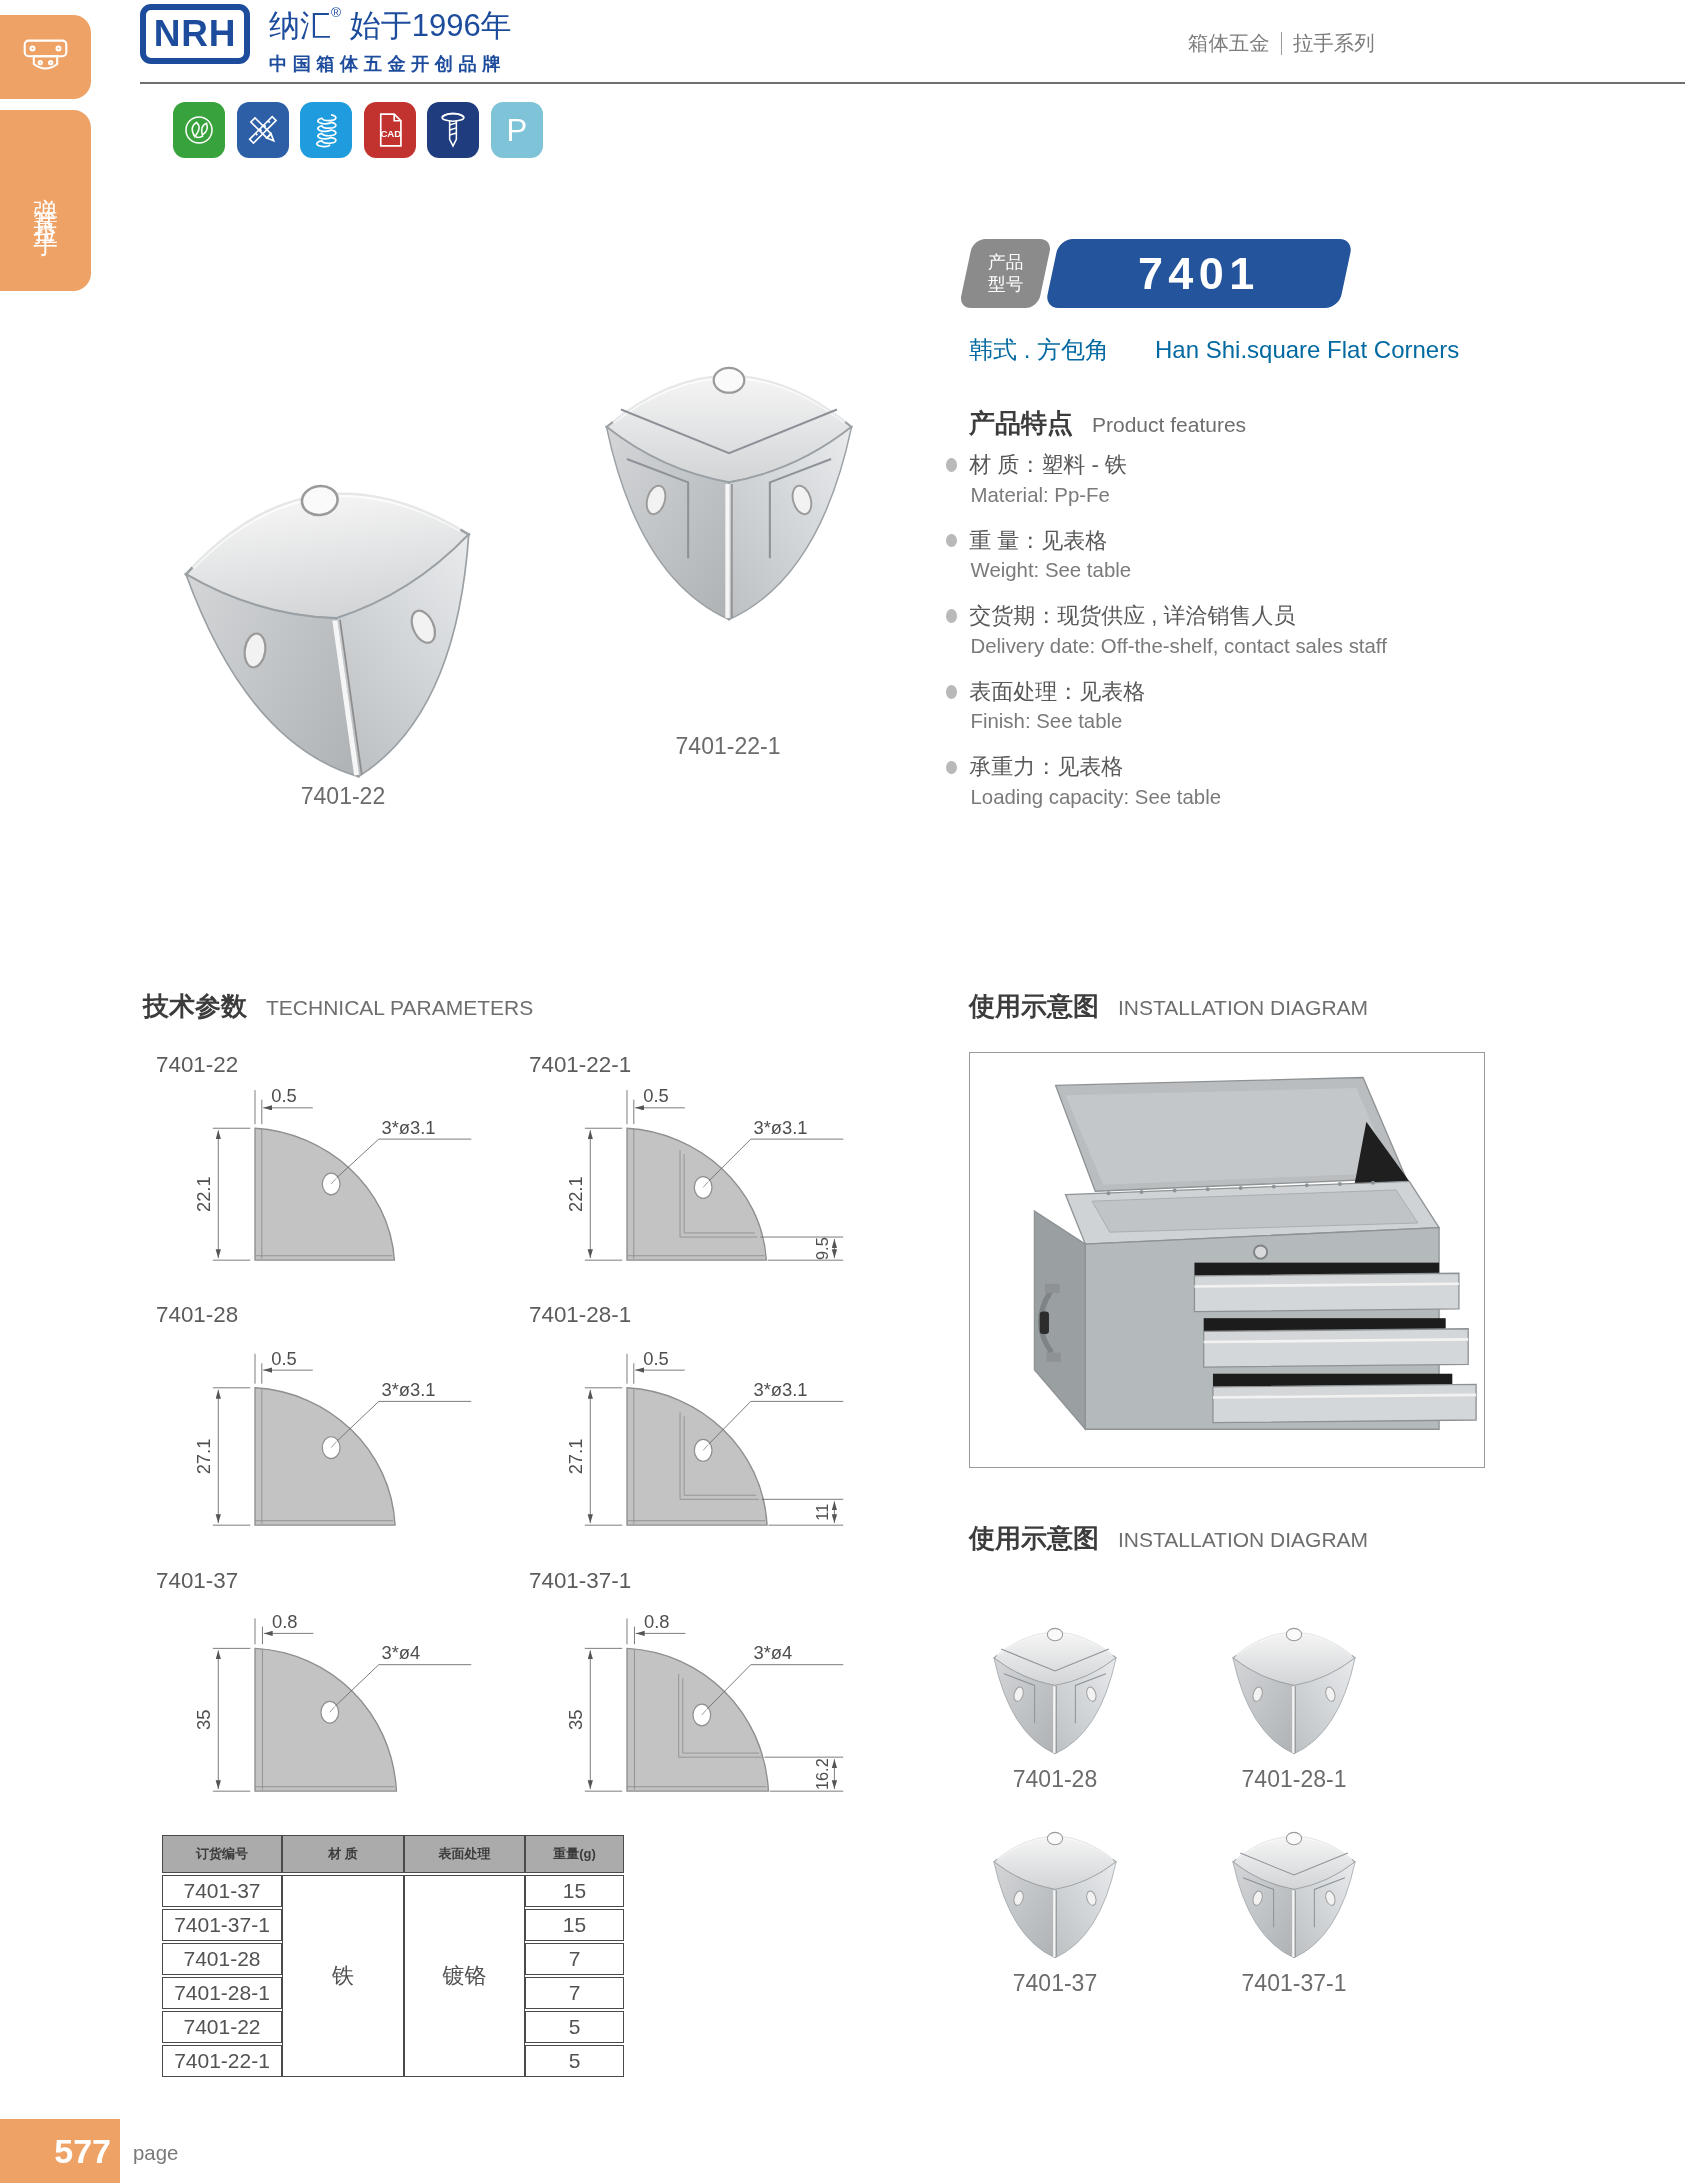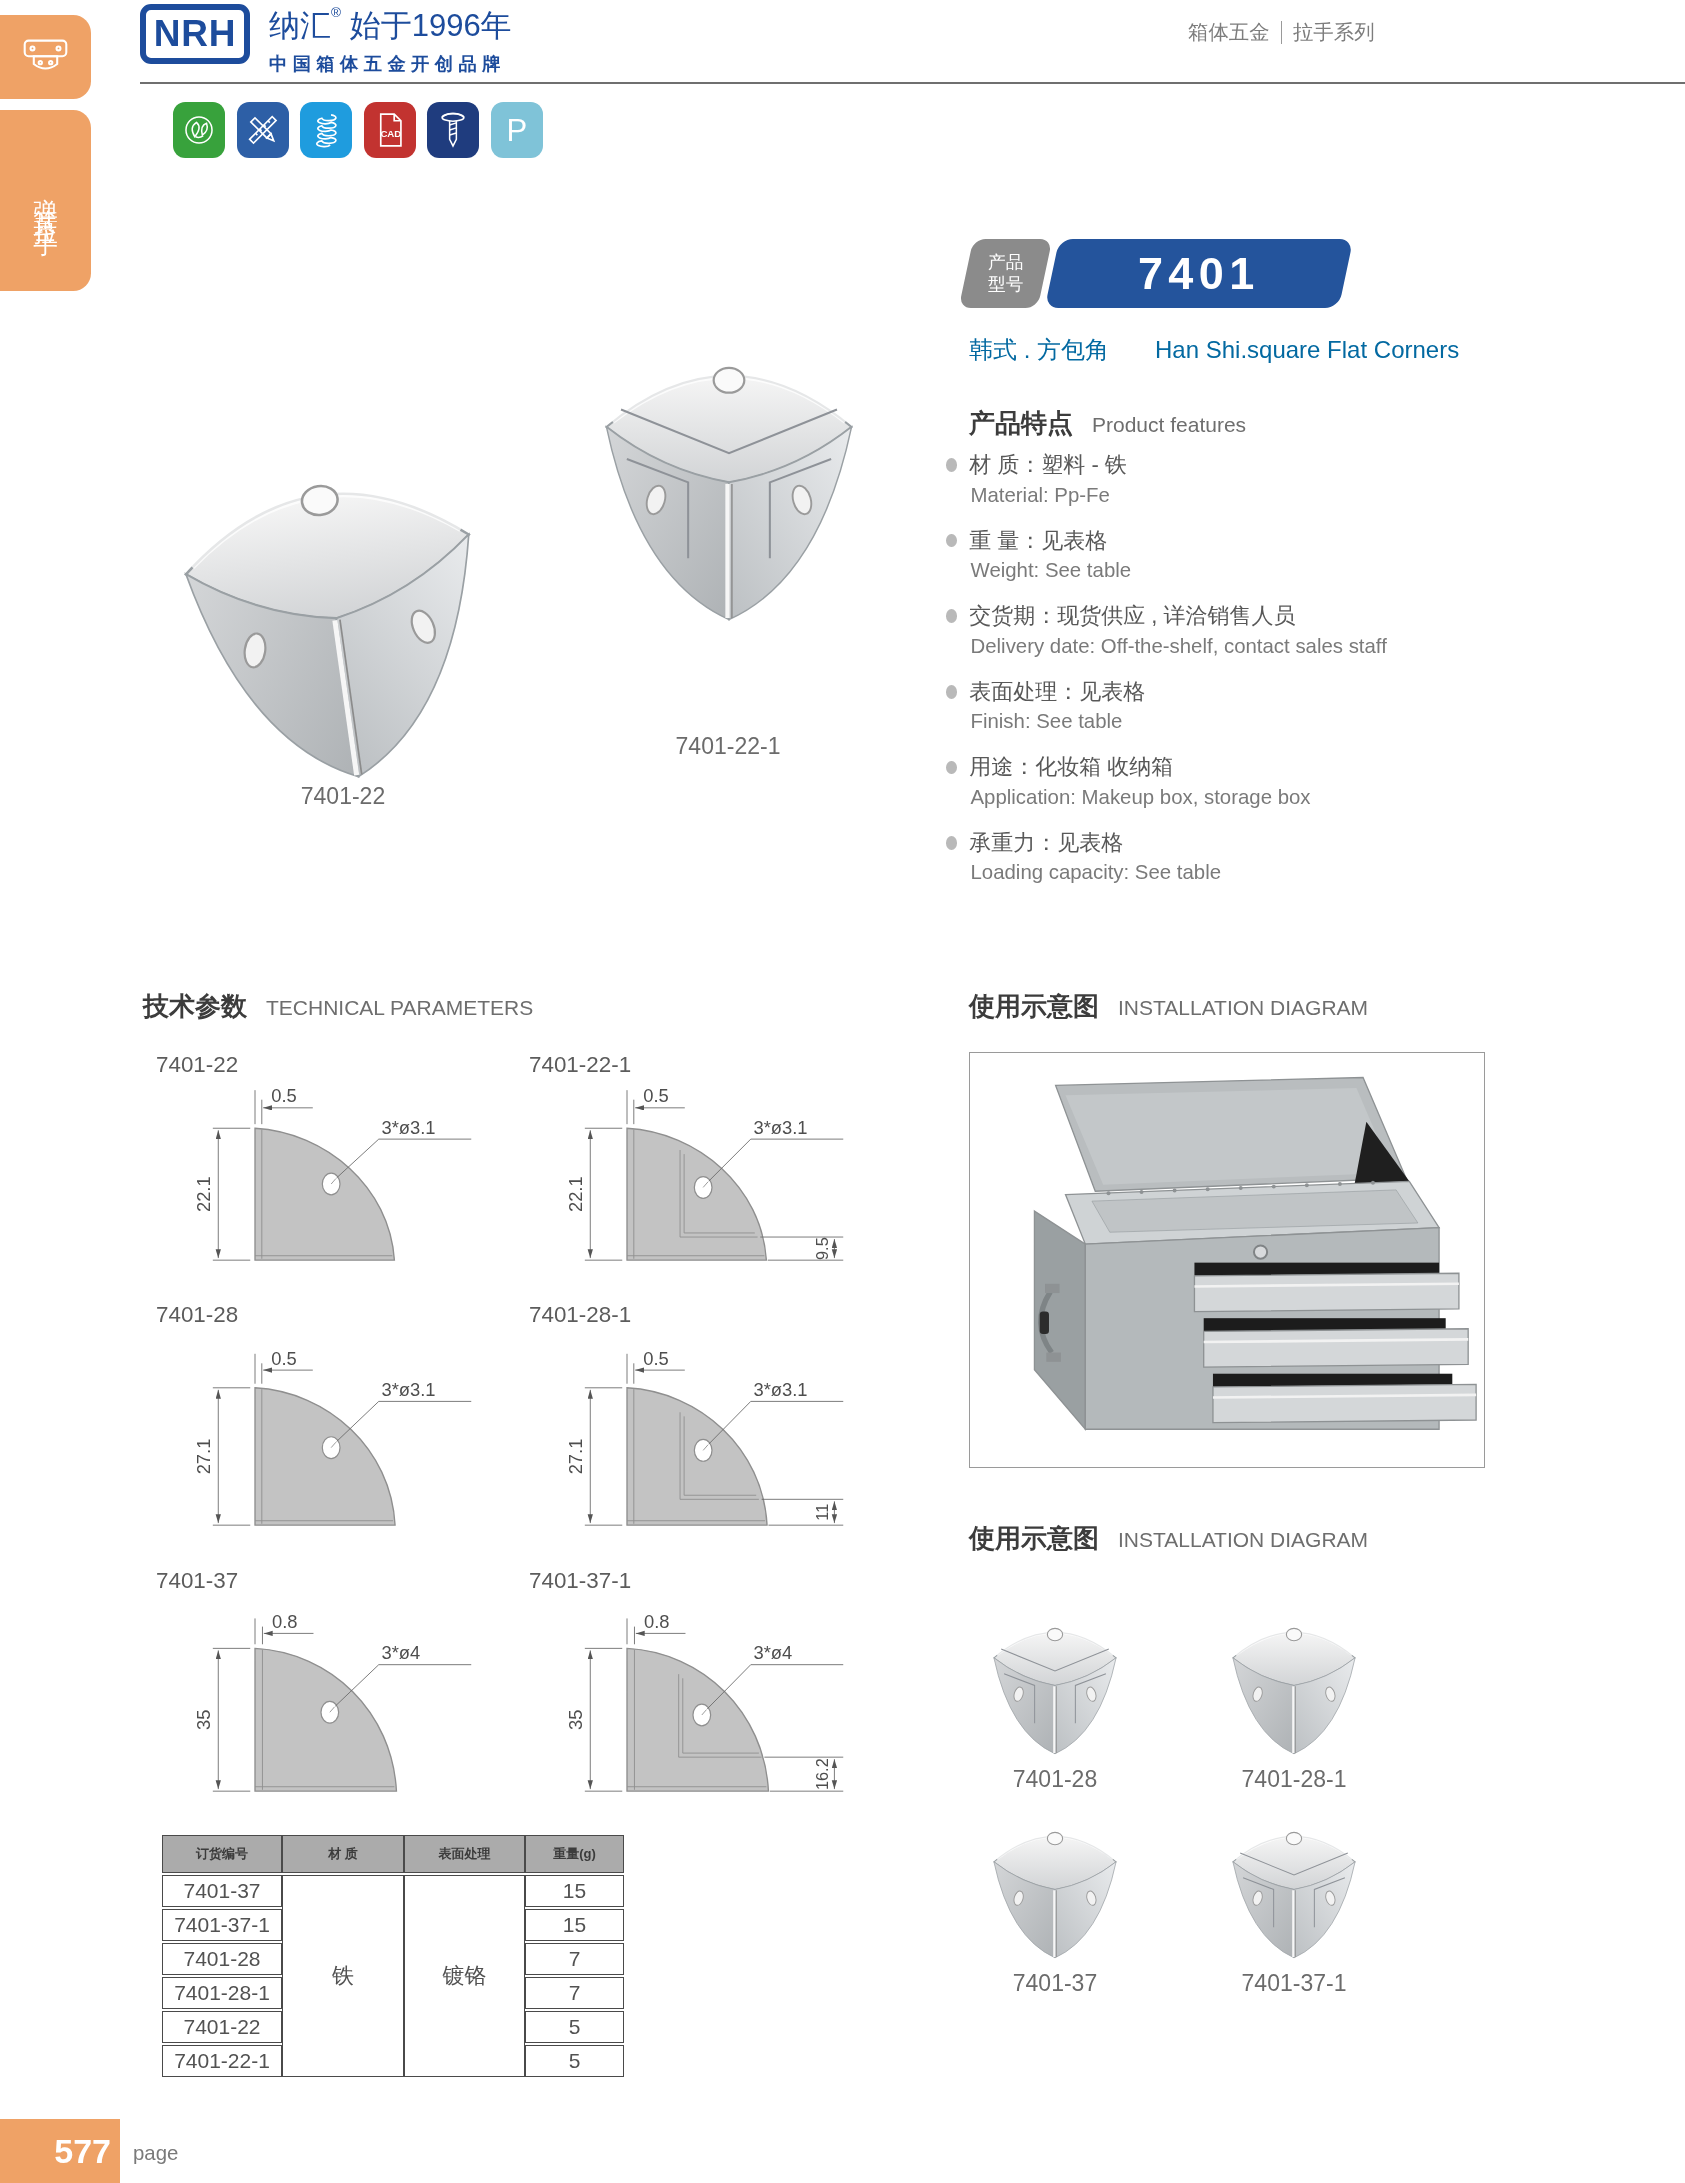--- a/index.html
+++ b/index.html
@@ -15,21 +15,21 @@
   .side-block2 { left:0; top:110px; width:91px; height:181px; background:#EFA266; border-radius:0 17.7px 17.7px 0; display:flex; align-items:center; justify-content:center; }
   .side-vtext { writing-mode:vertical-rl; text-orientation:upright; color:#ffffff; font-size:24.5px; letter-spacing:11px; font-weight:400; }
 
   
   .logo-box { left:140px; top:4.1px; width:110px; height:60px; border:6.1px solid #1D4C9C; border-radius:11px; display:flex; align-items:center; justify-content:center; }
   .logo-box span { font-size:37px; font-weight:700; color:#1D4C9C; letter-spacing:0.7px; }
   .brand { left:269px; top:5.4px; }
   .brand-l1 { font-size:31px; font-weight:400; color:#1D4C9C; }
   .brand-l1 sup { font-size:13.6px; vertical-align:19px; }
   .brand-l2 { margin-top:4.1px; font-size:18.3px; font-weight:700; color:#1D4C9C; letter-spacing:5.4px; }
-  .head-right { left:1188px; top:18px; display:flex; align-items:center; gap:11px; font-size:20.4px; color:#7d7d7d; }
+  .head-right { left:1188px; top:29px; display:flex; align-items:center; gap:11px; font-size:20.4px; color:#7d7d7d; }
   .head-sep { width:1.4px; height:23px; background:#9a9a9a; }
   .head-rule { left:140px; top:82px; width:1545px; height:2px; background:#6f6f6f; }
 
   
   .icons { left:145px; top:102px; display:flex; gap:11.6px;margin-left:28px; }
   .ic { width:52px; height:56px; border-radius:12.2px; display:flex; align-items:center; justify-content:center; }
   .ic svg { width:42px; height:46px; }
   .ic text { font-family:"Liberation Sans",sans-serif; }
 
   
@@ -274,27 +274,20 @@
   <div class="feat">
     <div class="zh-line">
         <span class="dot"></span>
         <span>表面处理：见表格</span>
       </div>
     <div class="en-line">Finish: See table</div>
   </div>
   <div class="feat">
     <div class="zh-line">
         <span class="dot"></span>
-        <span>用途：化妆箱 收纳箱</span>
-      </div>
-    <div class="en-line">Application: Makeup box, storage box</div>
-  </div>
-  <div class="feat">
-    <div class="zh-line">
-        <span class="dot"></span>
         <span>承重力：见表格</span>
       </div>
     <div class="en-line">Loading capacity: See table</div>
   </div>
 </div>
 
 <div class="abs sec-head" style="left:143px; top:989px;">
   <span class="zh">技术参数</span>
   <span class="en">TECHNICAL PARAMETERS</span>
 </div>

